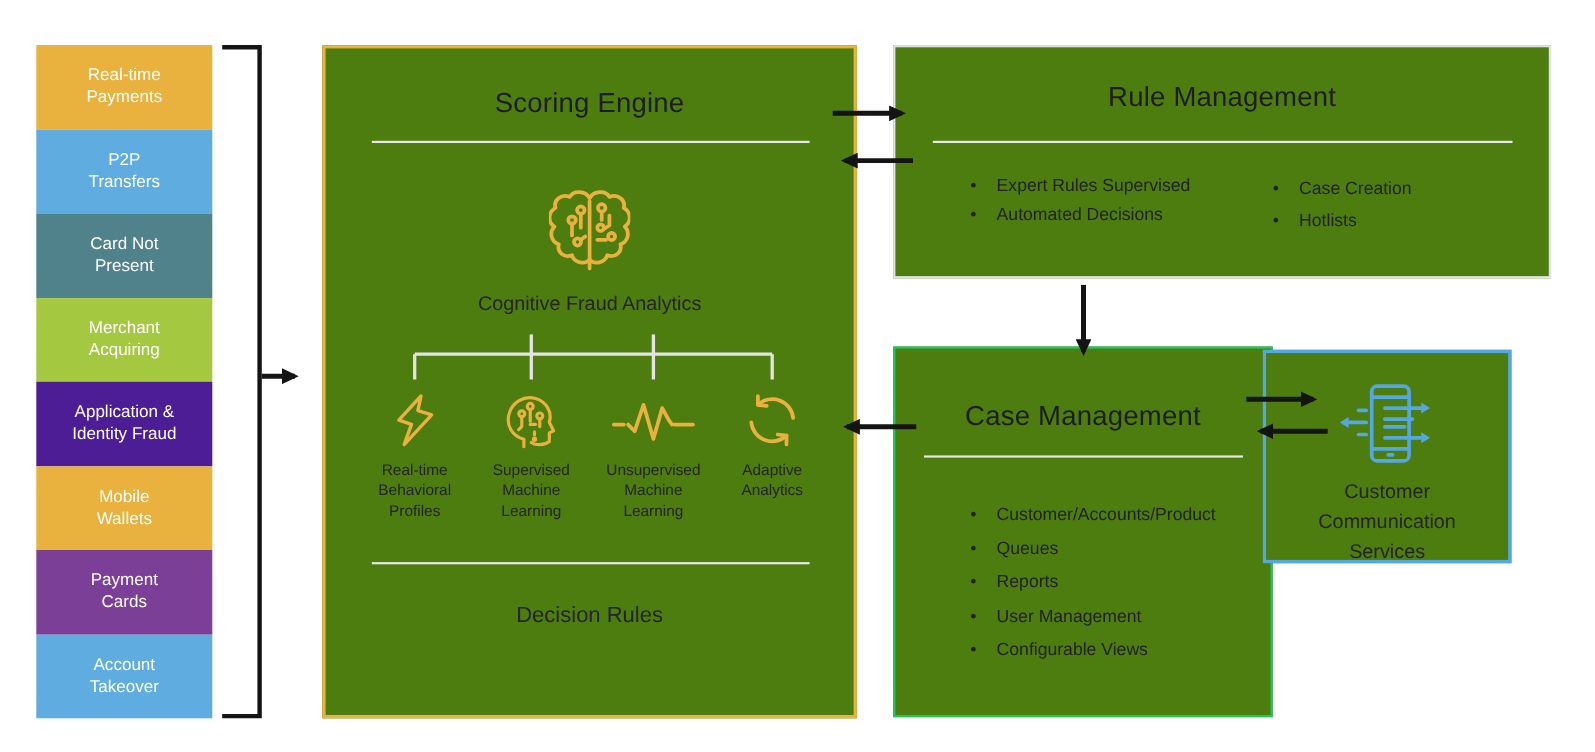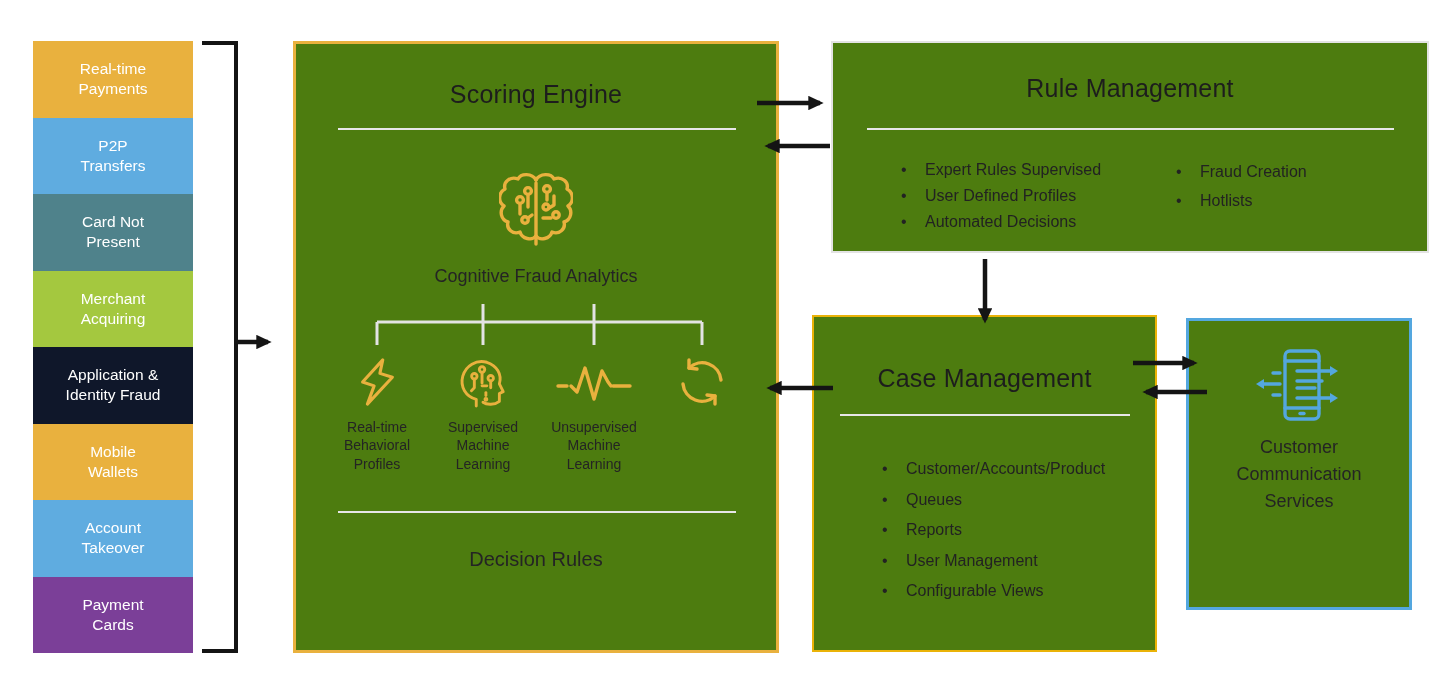--- a/index.html
+++ b/index.html
@@ -23,62 +23,62 @@
   #scoring-divider-top{left:42px;right:40px;top:84px;}
   #brain-wrap{position:absolute;left:203px;top:126px;width:74px;height:78px;}
   #cfa-label{position:absolute;left:0;right:0;top:222px;text-align:center;font-size:18px;color:#242424;}
   .component-col{position:absolute;top:313px;width:116px;text-align:center;}
   .component-col .c-icon{height:50px;display:flex;align-items:center;justify-content:center;}
   .component-label{margin-top:11px;font-size:14px;line-height:1.32;color:#242424;white-space:pre-line;}
   #col-1{left:23px;} #col-2{left:129px;} #col-3{left:240px;} #col-4{left:348px;}
   #scoring-divider-bottom{left:42px;right:40px;top:467px;}
   #decision-rules{position:absolute;left:0;right:0;top:504px;text-align:center;font-size:20px;color:#242424;}
   
-  #rule-mgmt{left:812px;top:41px;width:598px;height:212px;border:2px solid #e3e3e3;margin-left:19px;}
+  #rule-mgmt{left:812px;top:41px;width:598px;height:212px;border:2px solid #e3e3e3;}
   #rule-mgmt .panel-title{margin-top:31px;}
   #rule-divider{left:34px;right:33px;top:85px;}
   .bullets{position:absolute;margin:0;padding:0;list-style:none;font-size:16px;color:#222;}
   .bullets li{position:relative;padding-left:26px;}
   .bullets li::before{content:"\2022";position:absolute;left:2px;}
   #rule-col-1{left:66px;top:114px;}  #rule-col-1 li{line-height:26px;}
   #rule-col-2{left:341px;top:114px;} #rule-col-2 li{line-height:29px;}
   
-  #case-mgmt{left:812px;top:315px;width:345px;height:337px;border:2px solid #eab308;}
+  #case-mgmt{left:812px;top:315px;width:345px;height:337px;border:2px solid #22c55e;}
   #case-mgmt .panel-title{margin-top:47px;}
   #case-divider{left:26px;right:25px;top:97px;}
   #case-bullets{left:66px;top:137px;} #case-bullets li{line-height:30.5px;}
   
-  #ccs{left:1186px;top:318px;width:226px;height:292px;border:3px solid #54a7df;}
+  #ccs{left:1148px;top:318px;width:226px;height:194px;border:3px solid #54a7df;}
   #phone-wrap{position:absolute;left:63px;top:27px;width:96px;height:74px;}
   #ccs-label{position:absolute;left:0;right:0;top:113px;text-align:center;font-size:18px;line-height:27px;color:#242424;white-space:pre-line;}
   
   #overlay{position:absolute;left:0;top:0;pointer-events:none;}
 </style>
 </head>
 <body>
 
 <div id="stage">
 
   <div id="channels">
     <div class="channel" style="background: rgb(233, 177, 62);">Real-time
 Payments</div>
     <div class="channel" style="background: rgb(95, 172, 224);">P2P
 Transfers</div>
     <div class="channel" style="background: rgb(79, 130, 139);">Card Not
 Present</div>
     <div class="channel" style="background: rgb(164, 200, 63);">Merchant
 Acquiring</div>
-    <div class="channel" style="background: #0f172a;">Application &amp;
+    <div class="channel" style="background: #4c1d95;">Application &amp;
 Identity Fraud</div>
     <div class="channel" style="background: rgb(233, 177, 62);">Mobile
 Wallets</div>
+    <div class="channel" style="background: rgb(123, 63, 152);">Payment
+Cards</div>
     <div class="channel" style="background: rgb(95, 172, 224);">Account
 Takeover</div>
-    <div class="channel" style="background: rgb(123, 63, 152);">Payment
-Cards</div>
   </div>
 
   <div class="panel" id="scoring">
     <div class="panel-title">Scoring Engine</div>
     <div class="divider" id="scoring-divider-top"></div>
 
     <div id="brain-wrap">
       <svg width="74" height="78" viewBox="0 0 74 78" fill="none" stroke="#e9b13e" stroke-width="3.4" stroke-linecap="round" stroke-linejoin="round">
         <path d="M37,10 C33,3 22,3 19,9 C11,6 4,12 6,19 C-1,23 -1,32 5,36 C0,41 2,50 9,52 C7,59 14,65 21,62 C23,69 33,71 37,66"></path>
         <path d="M37,10 C41,3 52,3 55,9 C63,6 70,12 68,19 C75,23 75,32 69,36 C74,41 72,50 65,52 C67,59 60,65 53,62 C51,69 41,71 37,66"></path>
@@ -145,36 +145,37 @@
 
     <div class="component-col" id="col-4">
       <div class="c-icon">
         <svg width="52" height="52" viewBox="0 0 52 52" fill="none" stroke="#e9b13e" stroke-width="3.4" stroke-linecap="round" stroke-linejoin="round">
           <path d="M45,24 A19,19 0 0 0 13,12"></path>
           <path d="M13,4 L13,12 L21,13"></path>
           <path d="M7,28 A19,19 0 0 0 39,40"></path>
           <path d="M39,48 L39,40 L31,39"></path>
         </svg>
       </div>
+      <div class="component-label">Adaptive
+Analytics</div>
     </div>
 
     <div class="divider" id="scoring-divider-bottom"></div>
     <div id="decision-rules">Decision Rules</div>
   </div>
 
   <div class="panel" id="rule-mgmt">
     <div class="panel-title">Rule Management</div>
     <div class="divider" id="rule-divider"></div>
     <ul class="bullets" id="rule-col-1">
       <li>Expert Rules Supervised</li>
-      <li>User Defined Profiles</li>
       <li>Automated Decisions</li>
     </ul>
     <ul class="bullets" id="rule-col-2">
-      <li>Fraud Creation</li>
+      <li>Case Creation</li>
       <li>Hotlists</li>
     </ul>
   </div>
 
   <div class="panel" id="case-mgmt">
     <div class="panel-title">Case Management</div>
     <div class="divider" id="case-divider"></div>
     <ul class="bullets" id="case-bullets">
       <li>Customer/Accounts/Product</li>
       <li>Queues</li>

